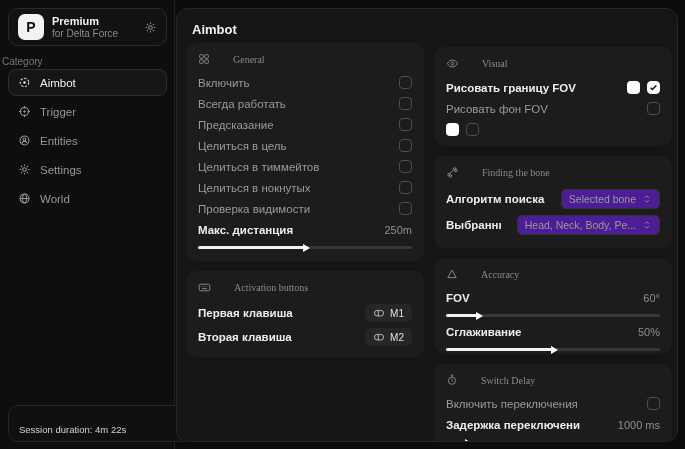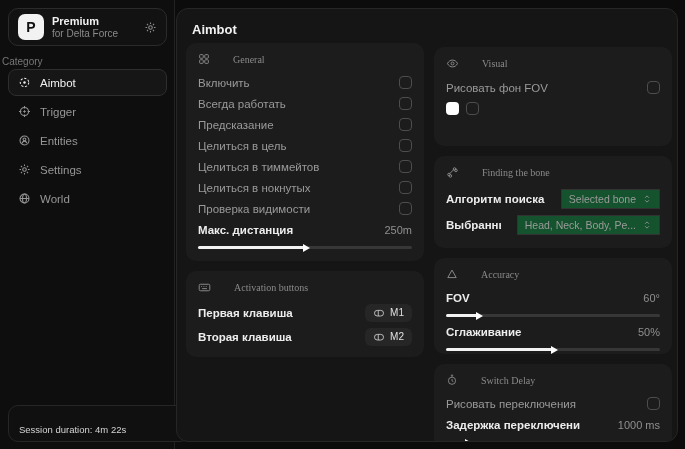--- a/index.html
+++ b/index.html
@@ -65,27 +65,27 @@
   .cb-group { display:flex; align-items:center; gap:7px; flex:none; }
 
   .slider { position:relative; height:3px; background:#373737; border-radius:2px;
             margin:6px 0 4px; cursor:pointer; }
   .slider .fill { position:relative; height:3px; background:#f2f2f2;
                   border-radius:2px; }
   .slider .thumb { position:absolute; right:-5px; top:50%; margin-top:-4px;
                    width:0; height:0; border-top:4px solid transparent;
                    border-bottom:4px solid transparent; border-left:7px solid #fff; }
 
-  .keybtn { display:inline-flex; align-items:flex-start; gap:5px; background:#262626;
+  .keybtn { display:inline-flex; align-items:center; gap:5px; background:#262626;
             border-radius:6px; padding:3px 8px; font-size:10px; color:#e0e0e0;
             cursor:pointer; flex:none; }
   .keybtn svg { color:#bdbdbd; }
 
-  .dropdown { display:inline-flex; align-items:center; gap:6px; background:#14532d;
-              border:1px solid #323232; border-radius:0; padding:3px 7px;
+  .dropdown { display:inline-flex; align-items:center; gap:6px; background:#4c1d95;
+              border:1px solid #323232; border-radius:5px; padding:3px 7px;
               font-size:10.5px; color:#9a9a9a; cursor:pointer; flex:none;
               white-space:nowrap; }
   .dropdown svg { color:#8a8a8a; }
 </style>
 </head>
 <body>
 
 <div class="sidebar">
 
   <div class="brand">
@@ -256,20 +256,31 @@
       <div class="card-head">
         <span>
           <svg width="13" height="13" viewBox="0 0 16 16" fill="none" stroke="currentColor" stroke-width="1.2">
             <path d="M1.8 8C3.2 5.2 5.4 3.8 8 3.8s4.8 1.4 6.2 4.2C12.8 10.8 10.6 12.2 8 12.2S3.2 10.8 1.8 8z"></path>
               <circle cx="8" cy="8" r="1.8"></circle>
           </svg>
         </span>
         <span>Visual</span>
       </div>
       <div class="row">
+        <span class="lbl on">Рисовать границу FOV</span>
+        <span class="cb-group">
+          <span class="swatch" style="background: rgb(255, 255, 255);"></span>
+          <span class="checkbox is-checked">
+              <svg class="check" width="9" height="9" viewBox="0 0 16 16" fill="none" stroke="currentColor" stroke-width="2.6">
+                <path d="M3 8.5l3 3 7-7"></path>
+              </svg>
+            </span>
+        </span>
+      </div>
+      <div class="row">
         <span class="lbl off">Рисовать фон FOV</span>
         <span class="checkbox"></span>
       </div>
       <div class="row">
         <span class="cb-group">
           <span class="swatch" style="background: rgb(255, 255, 255);"></span>
           <span class="checkbox"></span>
         </span>
       </div>
     </div>
@@ -340,21 +351,21 @@
       <div class="card-head">
         <span>
           <svg width="12" height="12" viewBox="0 0 16 16" fill="none" stroke="currentColor" stroke-width="1.2">
             <circle cx="8" cy="9" r="4.8"></circle>
               <path d="M8 6.6v2.6l1.8 1M6.4 1.6h3.2M8 1.6v2.4"></path>
           </svg>
         </span>
         <span>Switch Delay</span>
       </div>
       <div class="row">
-        <span class="lbl off">Рисовать переключения</span>
+        <span class="lbl off">Включить переключения</span>
         <span class="checkbox"></span>
       </div>
       <div class="row">
         <span class="lbl on">Задержка переключения (мс)</span>
         <span class="val">1000 ms</span>
       </div>
       <div class="slider">
         <div class="fill" style="width: 10%;">
             <span class="thumb"></span>
           </div>

